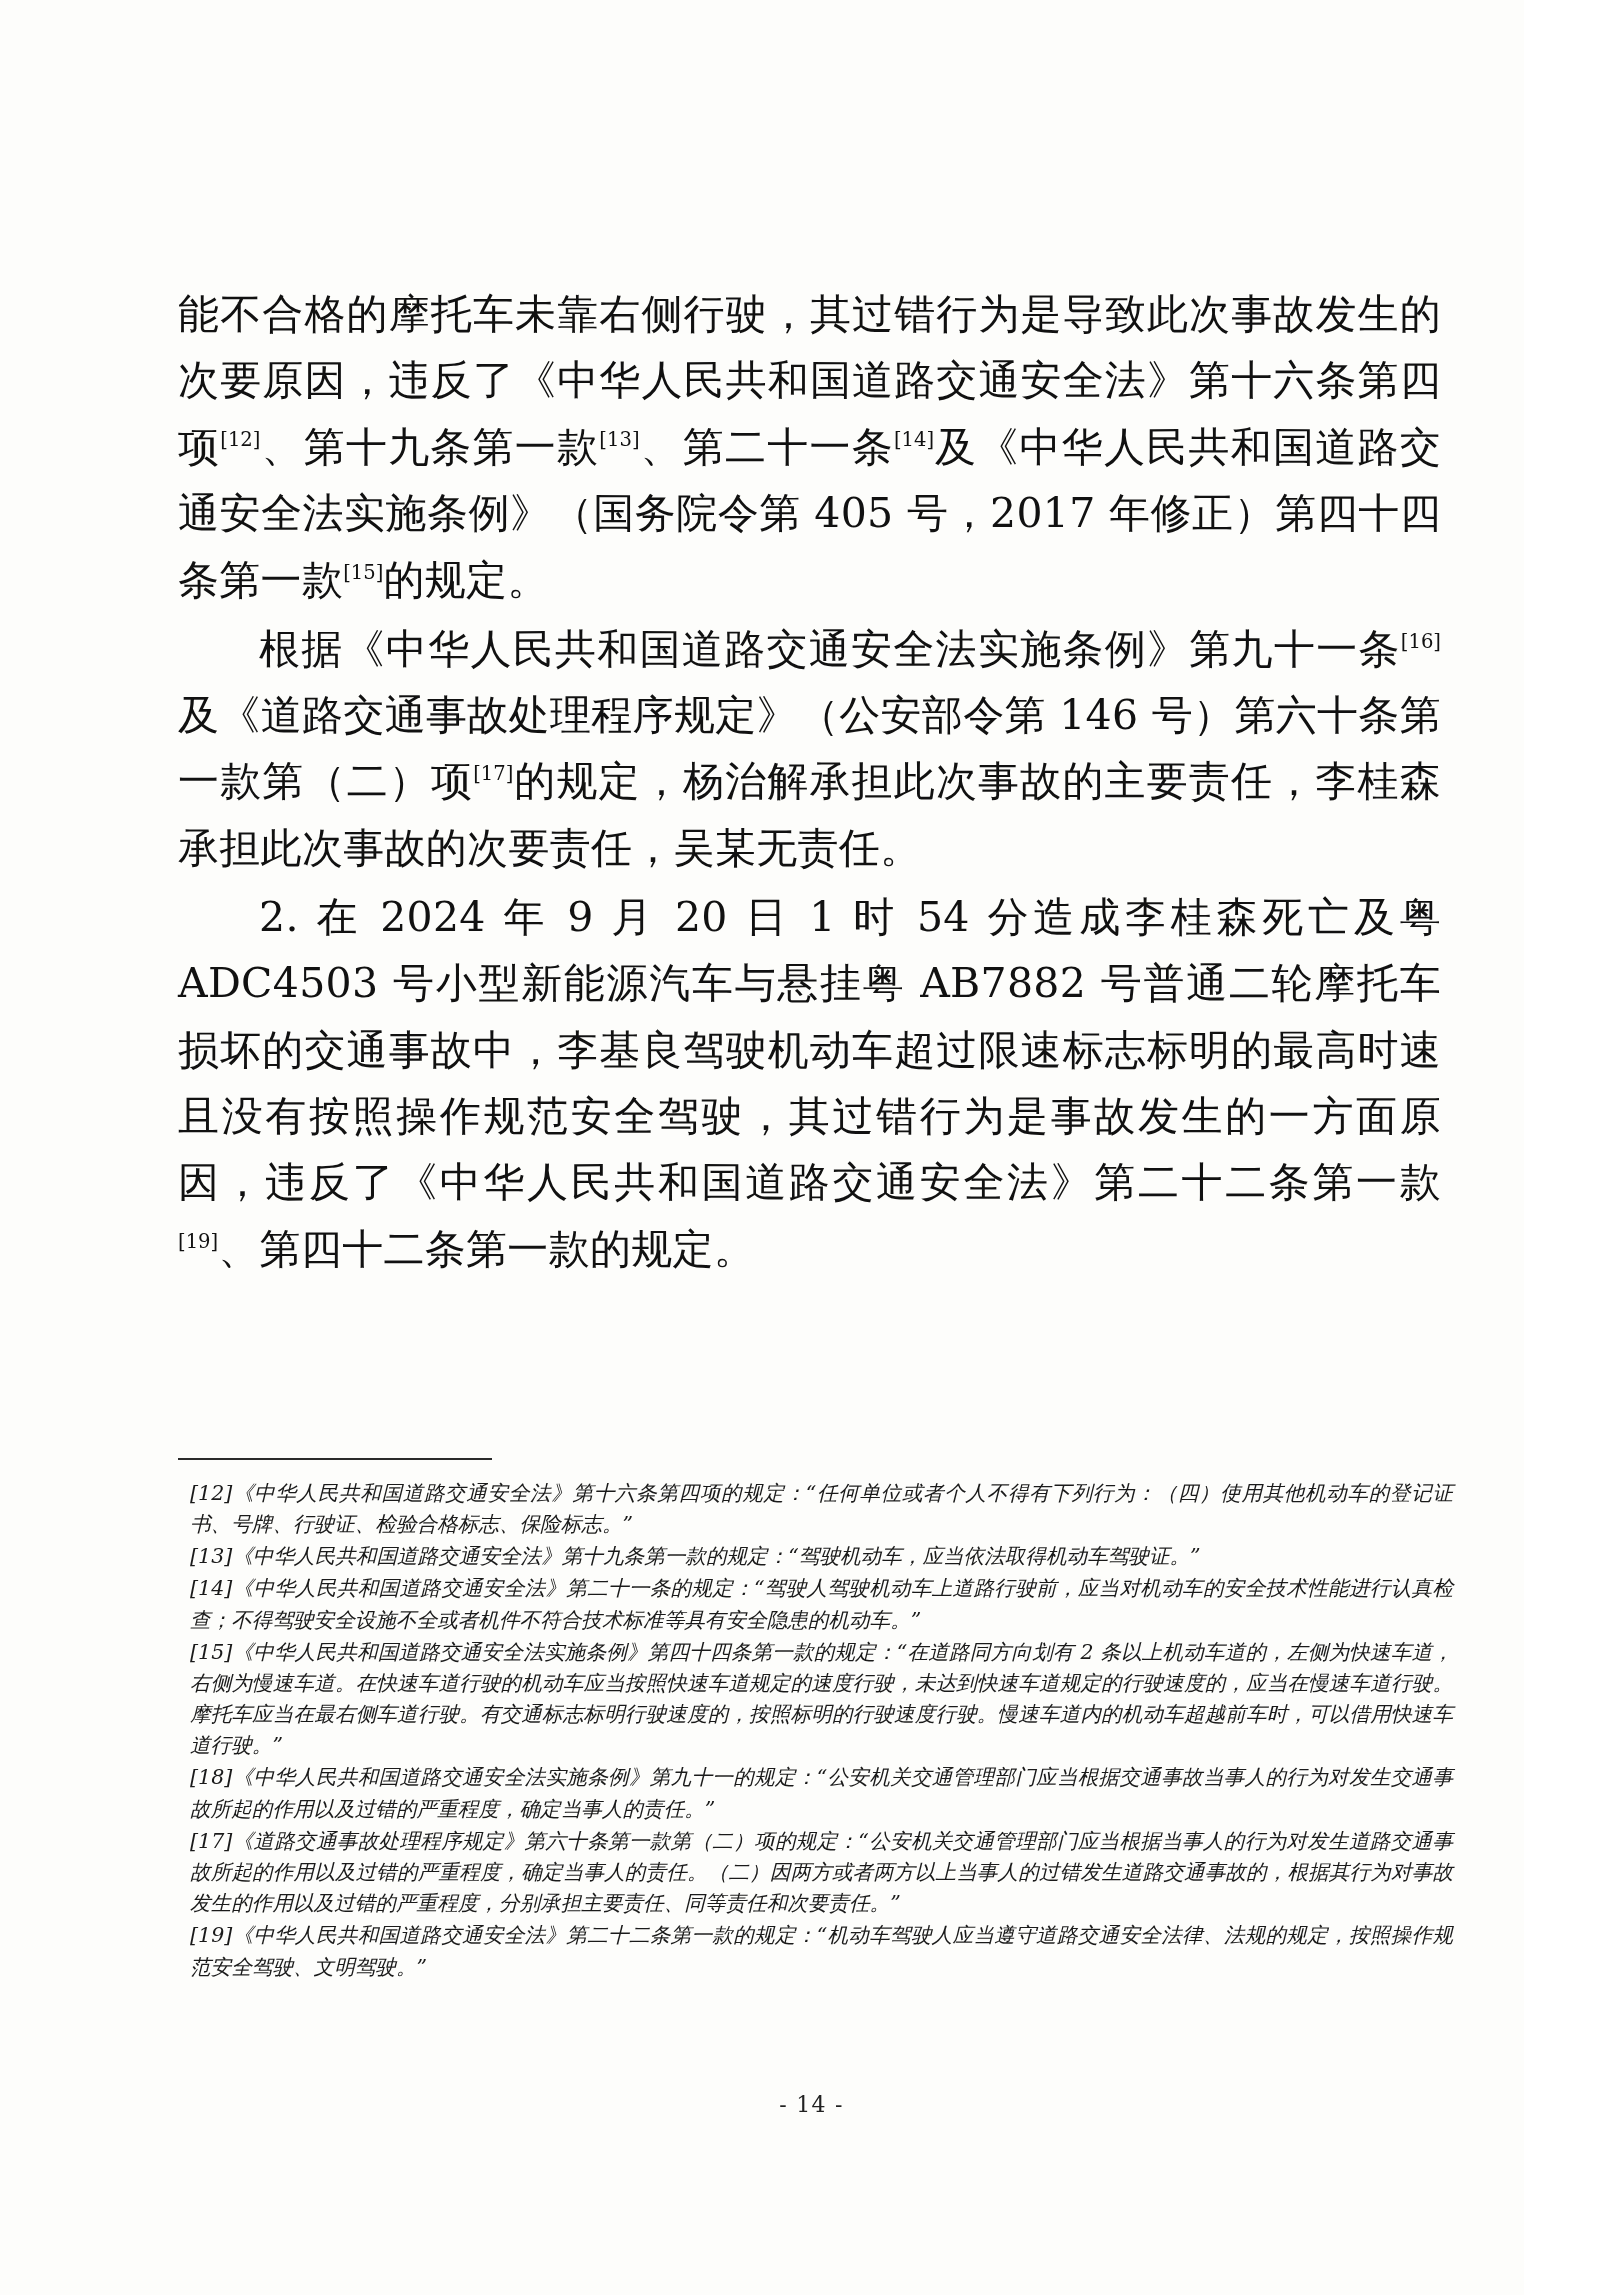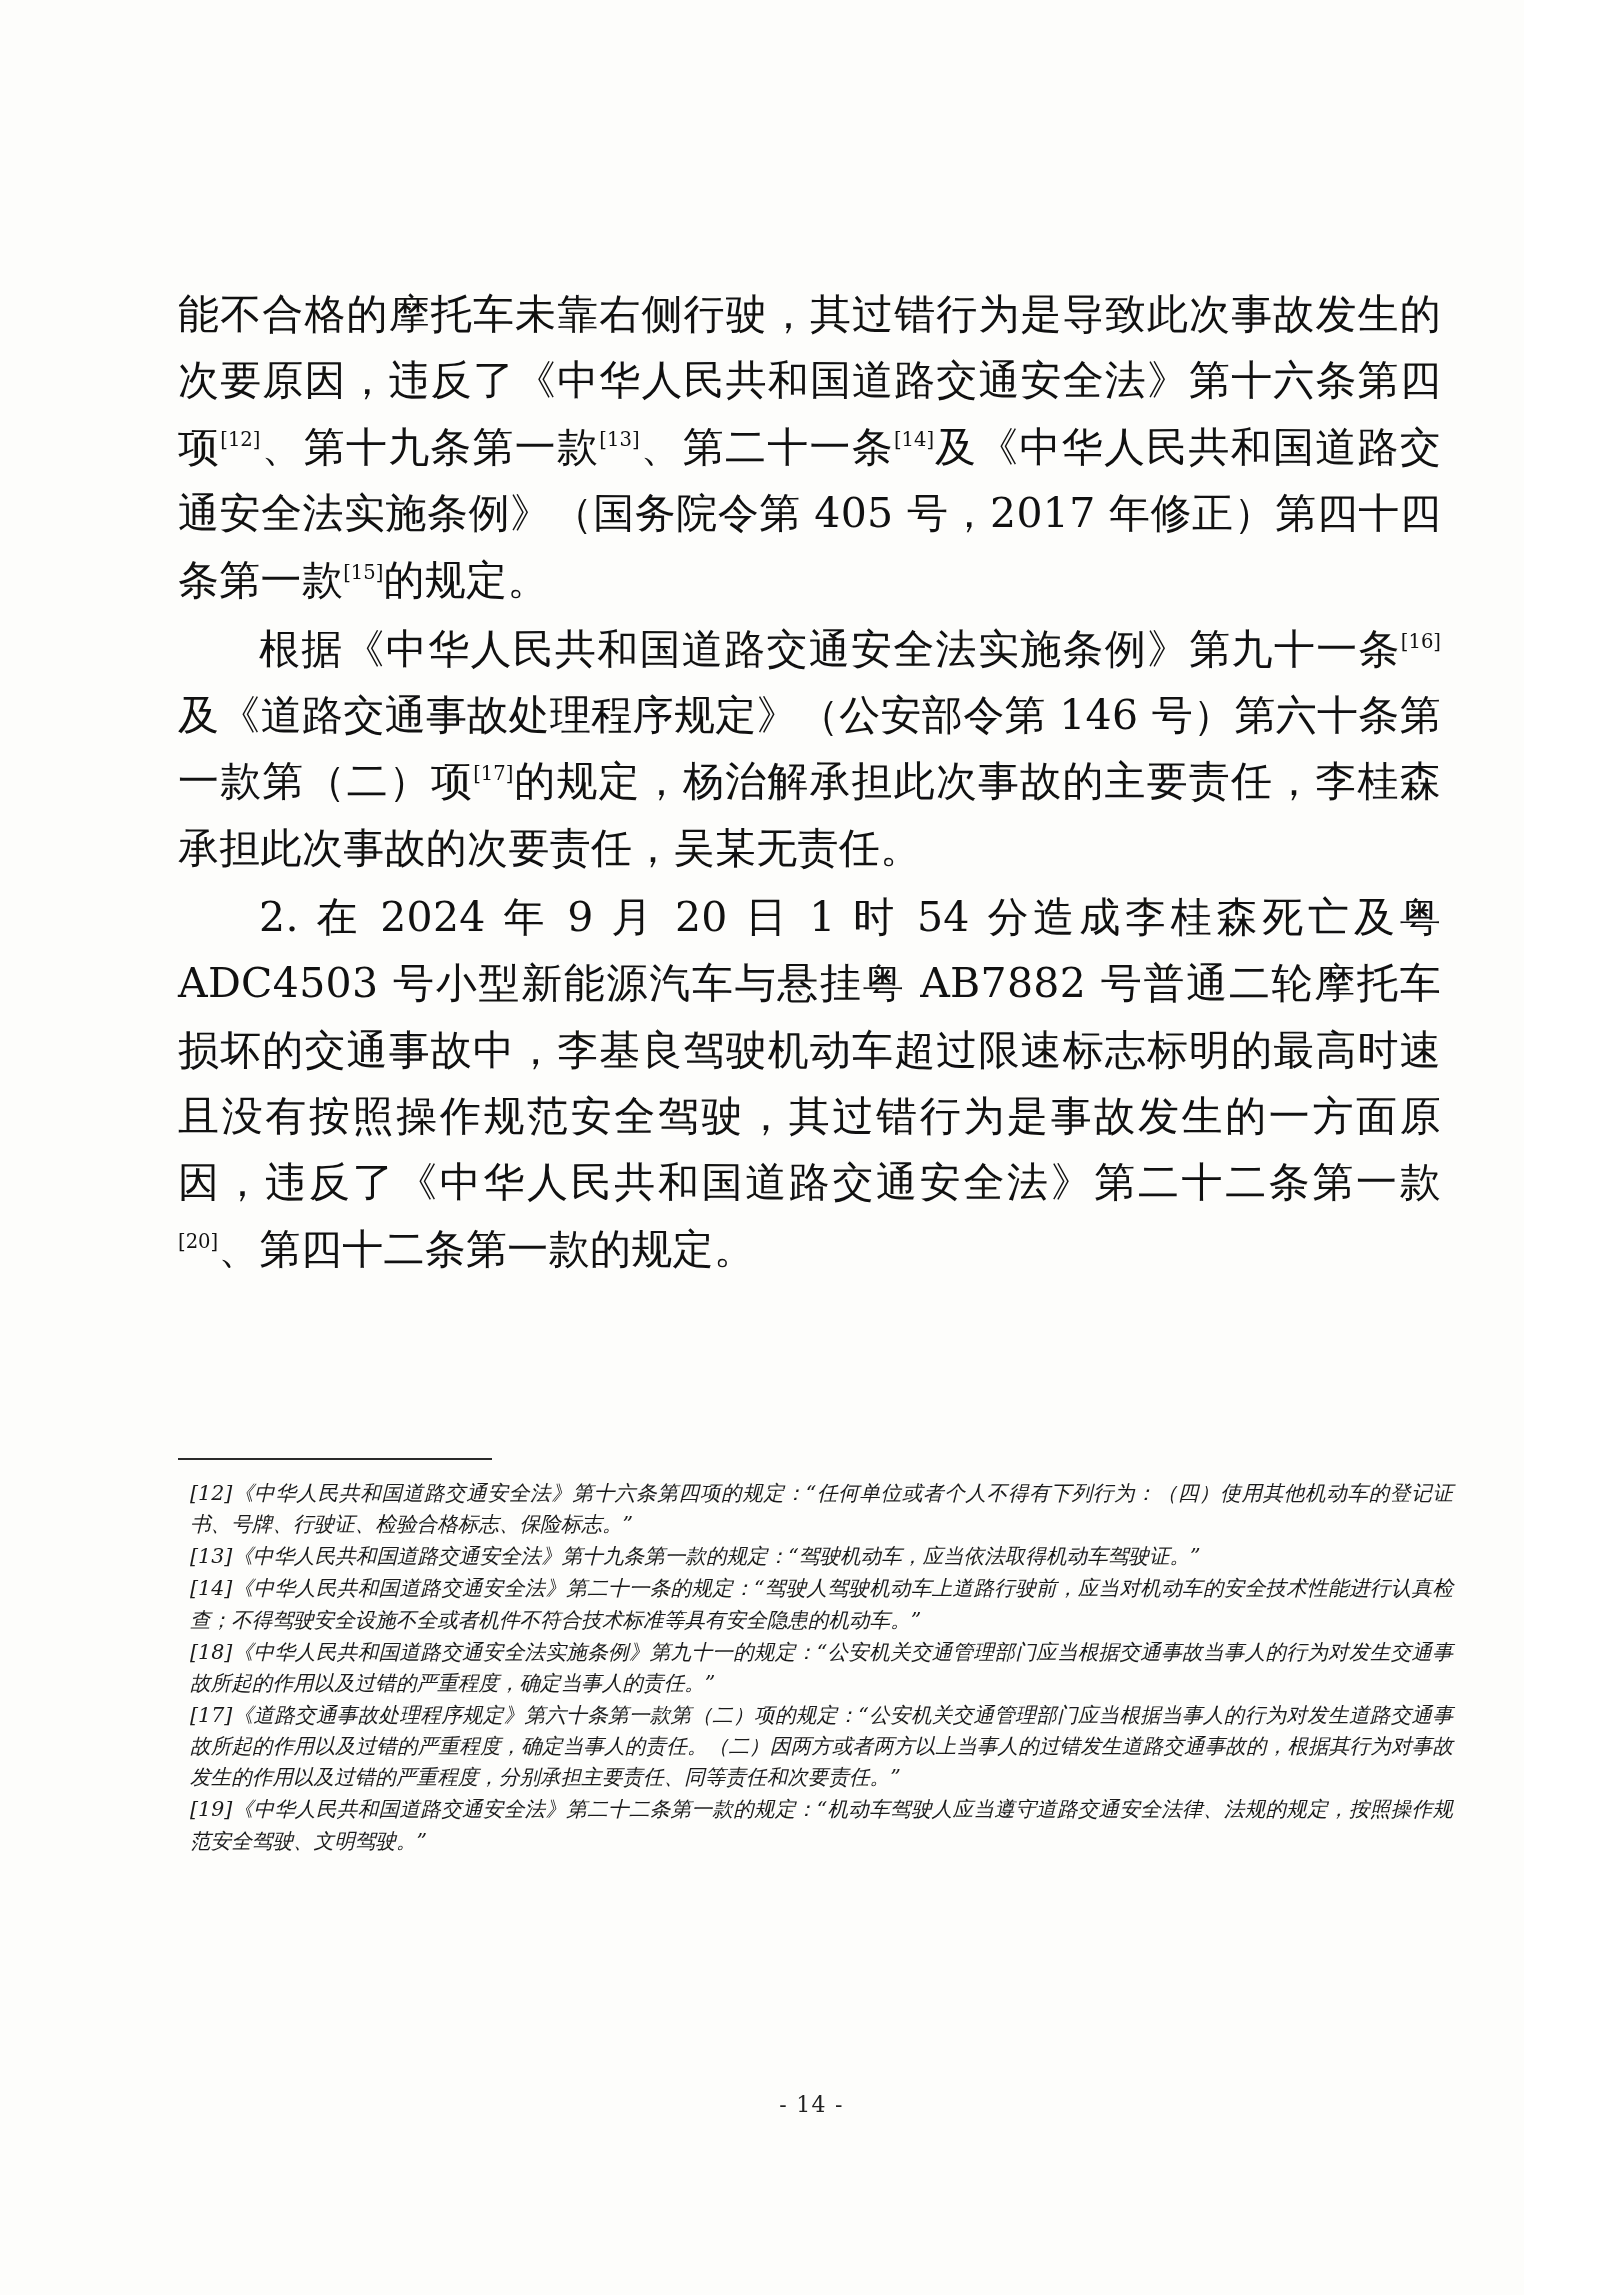--- a/index.html
+++ b/index.html
@@ -86,29 +86,30 @@
   }
 </style>
 </head>
 <body>
 
 <div class="page">
 
   <div class="content">
     <p class="body-para" id="p0">能不合格的摩托车未靠右侧行驶，其过错行为是导致此次事故发生的次要原因，违反了《中华人民共和国道路交通安全法》第十六条第四项<sup class="fn">[12]</sup>、第十九条第一款<sup class="fn">[13]</sup>、第二十一条<sup class="fn">[14]</sup>及《中华人民共和国道路交通安全法实施条例》（国务院令第 405 号，2017 年修正）第四十四条第一款<sup class="fn">[15]</sup>的规定。</p>
     <p class="body-para indent" id="p1">根据《中华人民共和国道路交通安全法实施条例》第九十一条<sup class="fn">[16]</sup>及《道路交通事故处理程序规定》（公安部令第 146 号）第六十条第一款第（二）项<sup class="fn">[17]</sup>的规定，杨治解承担此次事故的主要责任，李桂森承担此次事故的次要责任，吴某无责任。</p>
-    <p class="body-para indent" id="p2">2. 在 2024 年 9 月 20 日 1 时 54 分造成李桂森死亡及粤 ADC4503 号小型新能源汽车与悬挂粤 AB7882 号普通二轮摩托车损坏的交通事故中，李基良驾驶机动车超过限速标志标明的最高时速且没有按照操作规范安全驾驶，其过错行为是事故发生的一方面原因，违反了《中华人民共和国道路交通安全法》第二十二条第一款<sup class="fn">[20]</sup>、第四十二条第一款的规定。</p>
+    <p class="body-para indent" id="p2">2. 在 2024 年 9 月 20 日 1 时 54 分造成李桂森死亡及粤 ADC4503 号小型新能源汽车与悬挂粤 AB7882 号普通二轮摩托车损坏的交通事故中，李基良驾驶机动车超过限速标志标明的最高时速且没有按照操作规范安全驾驶，其过错行为是事故发生的一方面原因，违反了《中华人民共和国道路交通安全法》第二十二条第一款<sup class="fn">[19]</sup>、第四十二条第一款的规定。</p>
   </div>
 
   <div class="fn-rule"></div>
 
   <div class="footnotes">
     <p class="fn-item">[12]《中华人民共和国道路交通安全法》第十六条第四项的规定：“任何单位或者个人不得有下列行为：（四）使用其他机动车的登记证书、号牌、行驶证、检验合格标志、保险标志。”</p>
     <p class="fn-item">[13]《中华人民共和国道路交通安全法》第十九条第一款的规定：“驾驶机动车，应当依法取得机动车驾驶证。”</p>
     <p class="fn-item">[14]《中华人民共和国道路交通安全法》第二十一条的规定：“驾驶人驾驶机动车上道路行驶前，应当对机动车的安全技术性能进行认真检查；不得驾驶安全设施不全或者机件不符合技术标准等具有安全隐患的机动车。”</p>
+    <p class="fn-item">[15]《中华人民共和国道路交通安全法实施条例》第四十四条第一款的规定：“在道路同方向划有 2 条以上机动车道的，左侧为快速车道，右侧为慢速车道。在快速车道行驶的机动车应当按照快速车道规定的速度行驶，未达到快速车道规定的行驶速度的，应当在慢速车道行驶。摩托车应当在最右侧车道行驶。有交通标志标明行驶速度的，按照标明的行驶速度行驶。慢速车道内的机动车超越前车时，可以借用快速车道行驶。”</p>
     <p class="fn-item">[18]《中华人民共和国道路交通安全法实施条例》第九十一的规定：“公安机关交通管理部门应当根据交通事故当事人的行为对发生交通事故所起的作用以及过错的严重程度，确定当事人的责任。”</p>
     <p class="fn-item">[17]《道路交通事故处理程序规定》第六十条第一款第（二）项的规定：“公安机关交通管理部门应当根据当事人的行为对发生道路交通事故所起的作用以及过错的严重程度，确定当事人的责任。（二）因两方或者两方以上当事人的过错发生道路交通事故的，根据其行为对事故发生的作用以及过错的严重程度，分别承担主要责任、同等责任和次要责任。”</p>
     <p class="fn-item">[19]《中华人民共和国道路交通安全法》第二十二条第一款的规定：“机动车驾驶人应当遵守道路交通安全法律、法规的规定，按照操作规范安全驾驶、文明驾驶。”</p>
   </div>
 
   <div class="page-number">- 14 -</div>
 
 </div>
 
 

